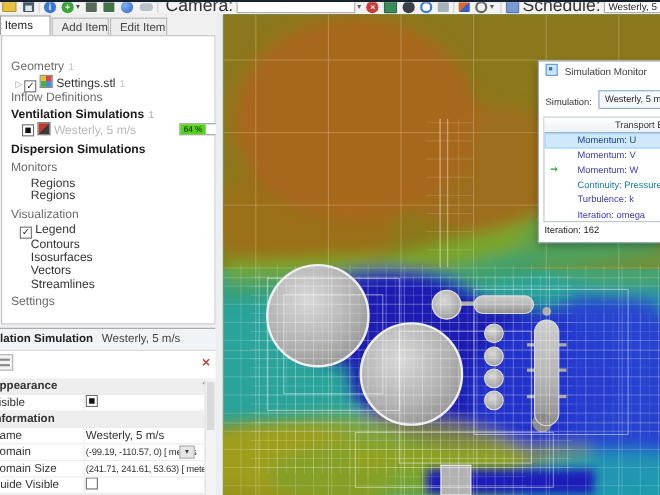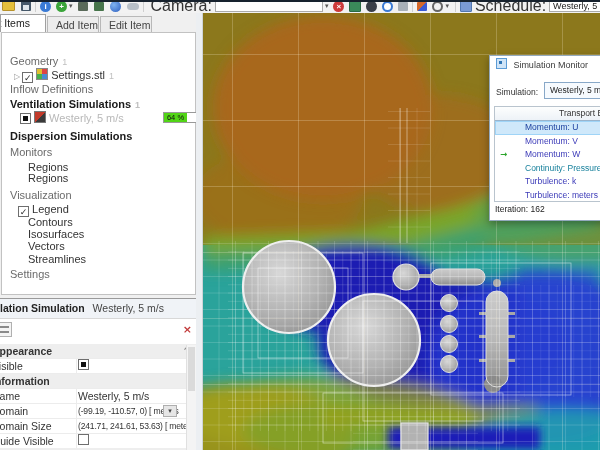--- a/index.html
+++ b/index.html
@@ -356,16 +356,16 @@
     <span>Simulation:</span>
     <span id="mcombo"><span>Westerly, 5 m/s</span></span>
   </div>
   <div id="mtable">
     <div id="mthead">Transport Equation</div>
     <div class="mrow sel"><span>Momentum: U</span></div>
     <div class="mrow"><span>Momentum: V</span></div>
     <div class="mrow"><span class="arr">→</span><span>Momentum: W</span></div>
     <div class="mrow cont"><span>Continuity: Pressure Correction</span></div>
     <div class="mrow"><span>Turbulence: k</span></div>
-    <div class="mrow"><span>Turbulence: meters</span></div>
+    <div class="mrow"><span>Iteration: omega</span></div>
   </div>
   <div id="miter">Iteration: 162</div>
 </div>
 
 </body></html>

